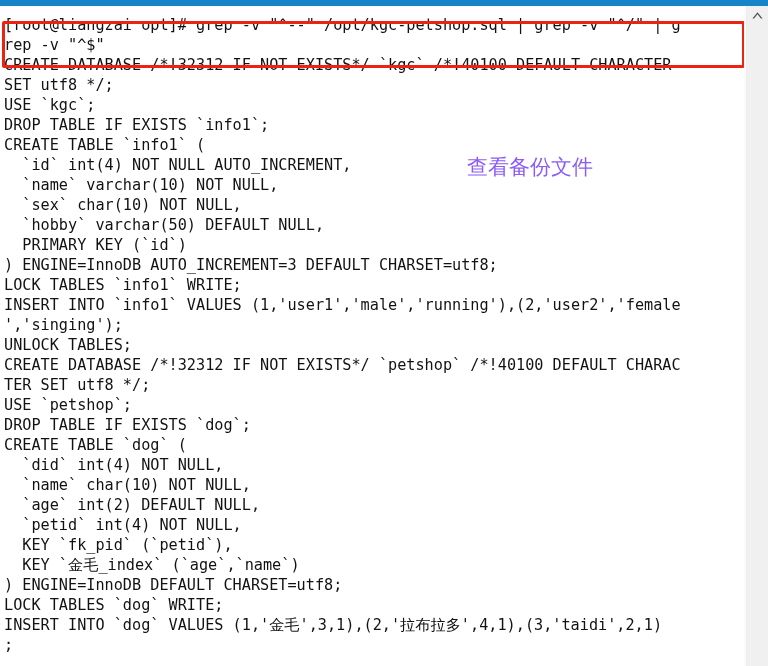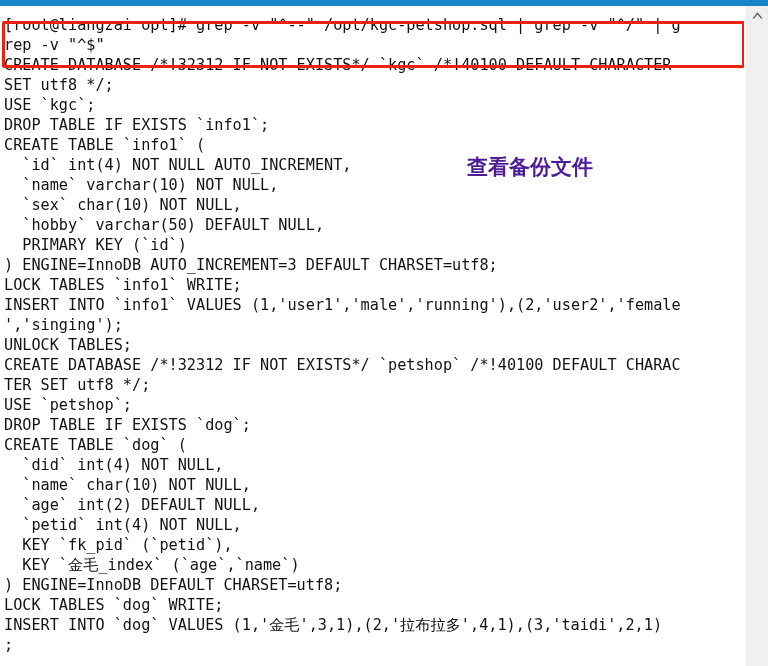--- a/index.html
+++ b/index.html
@@ -73,22 +73,22 @@
   }
 
   
   #annotation-note {
     position: absolute;
     left: 467px;
     top: 154px;
     font-family: "DejaVu Sans", "Liberation Sans", sans-serif;
     font-size: 21px;
     line-height: 26px;
-    font-weight: 700;
-    color: #4c1d95;
+    font-weight: 400;
+    color: #8b5cf6;
     white-space: nowrap;
   }
 
   
   #scrollbar {
     position: absolute;
     right: 0;
     top: 6px;
     width: 22px;
     height: 660px;

